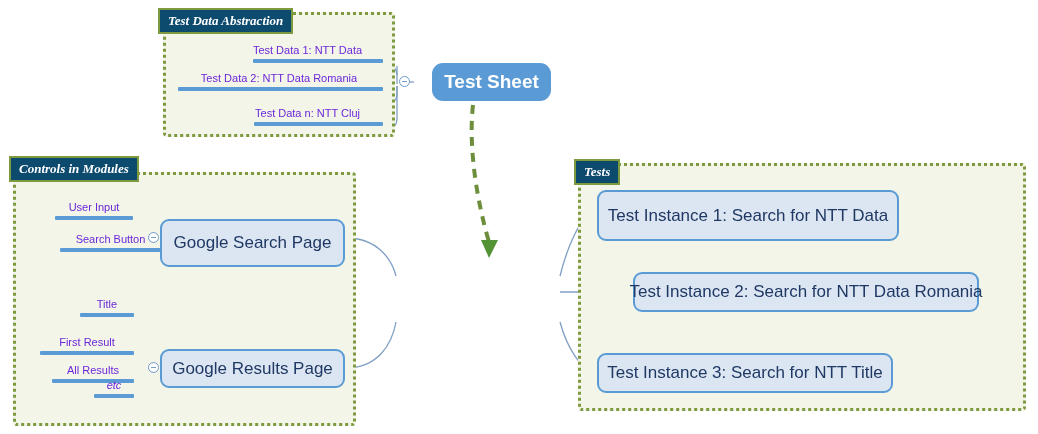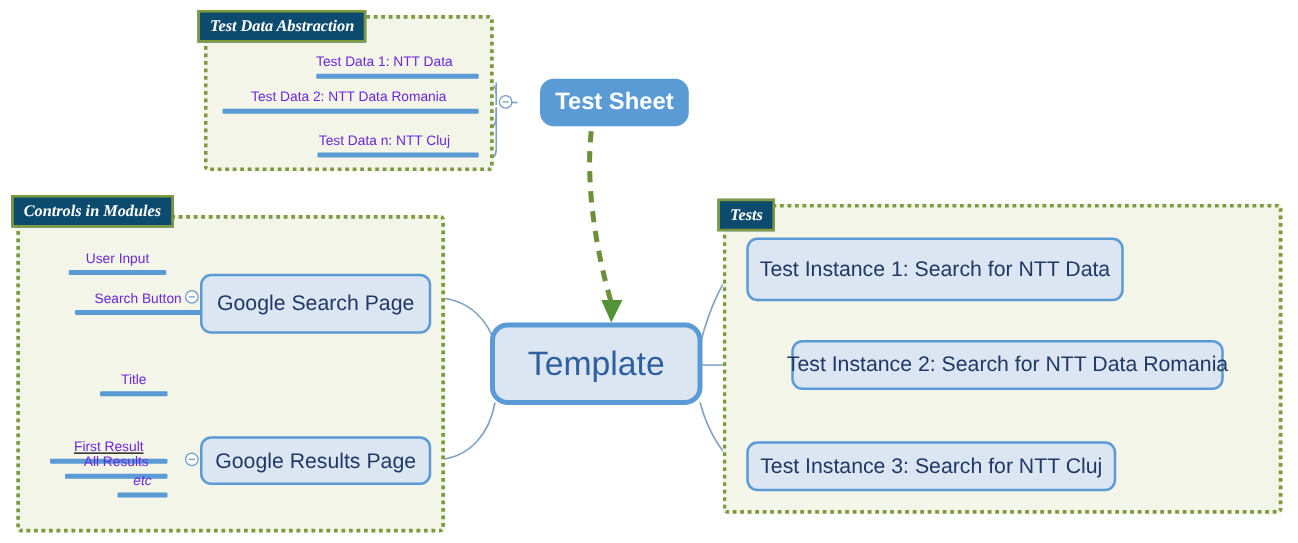--- a/index.html
+++ b/index.html
@@ -198,53 +198,50 @@
 
   <div class="node" style="left:160px; top:219px; width:185px; height:48px;">
     <span>Google Search Page</span>
   </div>
 
   <div class="leaf" style="left:80px; top:296px; width:54px;">
     <span class="leaf-text">Title</span>
     <span class="leaf-rule" style="margin-left:0px; width:54px;"></span>
   </div>
 
-  <div class="leaf" style="left:40px; top:350px; width:94px;text-decoration:underline;">
+  <div class="leaf" style="left:40px; top:334px; width:94px;">
     <span class="leaf-text">First Result</span>
     <span class="leaf-rule" style="margin-left:0px; width:94px;"></span>
   </div>
 
   <div class="leaf" style="left:52px; top:362px; width:82px;">
     <span class="leaf-text">All Results</span>
     <span class="leaf-rule" style="margin-left:0px; width:82px;"></span>
   </div>
 
   <div class="leaf" style="left:94px; top:377px; width:40px;font-style:italic;">
     <span class="leaf-text">etc</span>
     <span class="leaf-rule" style="margin-left:0px; width:40px;"></span>
   </div>
 
   <div class="toggle" style="left:148px; top:362px;"></div>
 
   <div class="node" style="left:160px; top:349px; width:185px; height:39px;">
     <span>Google Results Page</span>
   </div>
 
-  <div class="node central" style="left:392px; top:258px; width:170px; height:66px;">
-    <span>Template</span>
-  </div>
 
   <div class="group-panel" style="left:578px; top:163px; width:448px; height:248px;"></div>
   <div class="group-header" style="left:574px; top:159px;">Tests</div>
 
   <div class="node" style="left:597px; top:190px; width:302px; height:51px;">
     <span>Test Instance 1: Search for NTT Data</span>
   </div>
 
   <div class="node" style="left:633px; top:272px; width:346px; height:40px;">
     <span>Test Instance 2: Search for NTT Data Romania</span>
   </div>
 
   <div class="node" style="left:597px; top:353px; width:296px; height:40px;">
-    <span>Test Instance 3: Search for NTT Cluj</span>
+    <span>Test Instance 3: Search for NTT Title</span>
   </div>
 
 </div>
 
 </body></html>

